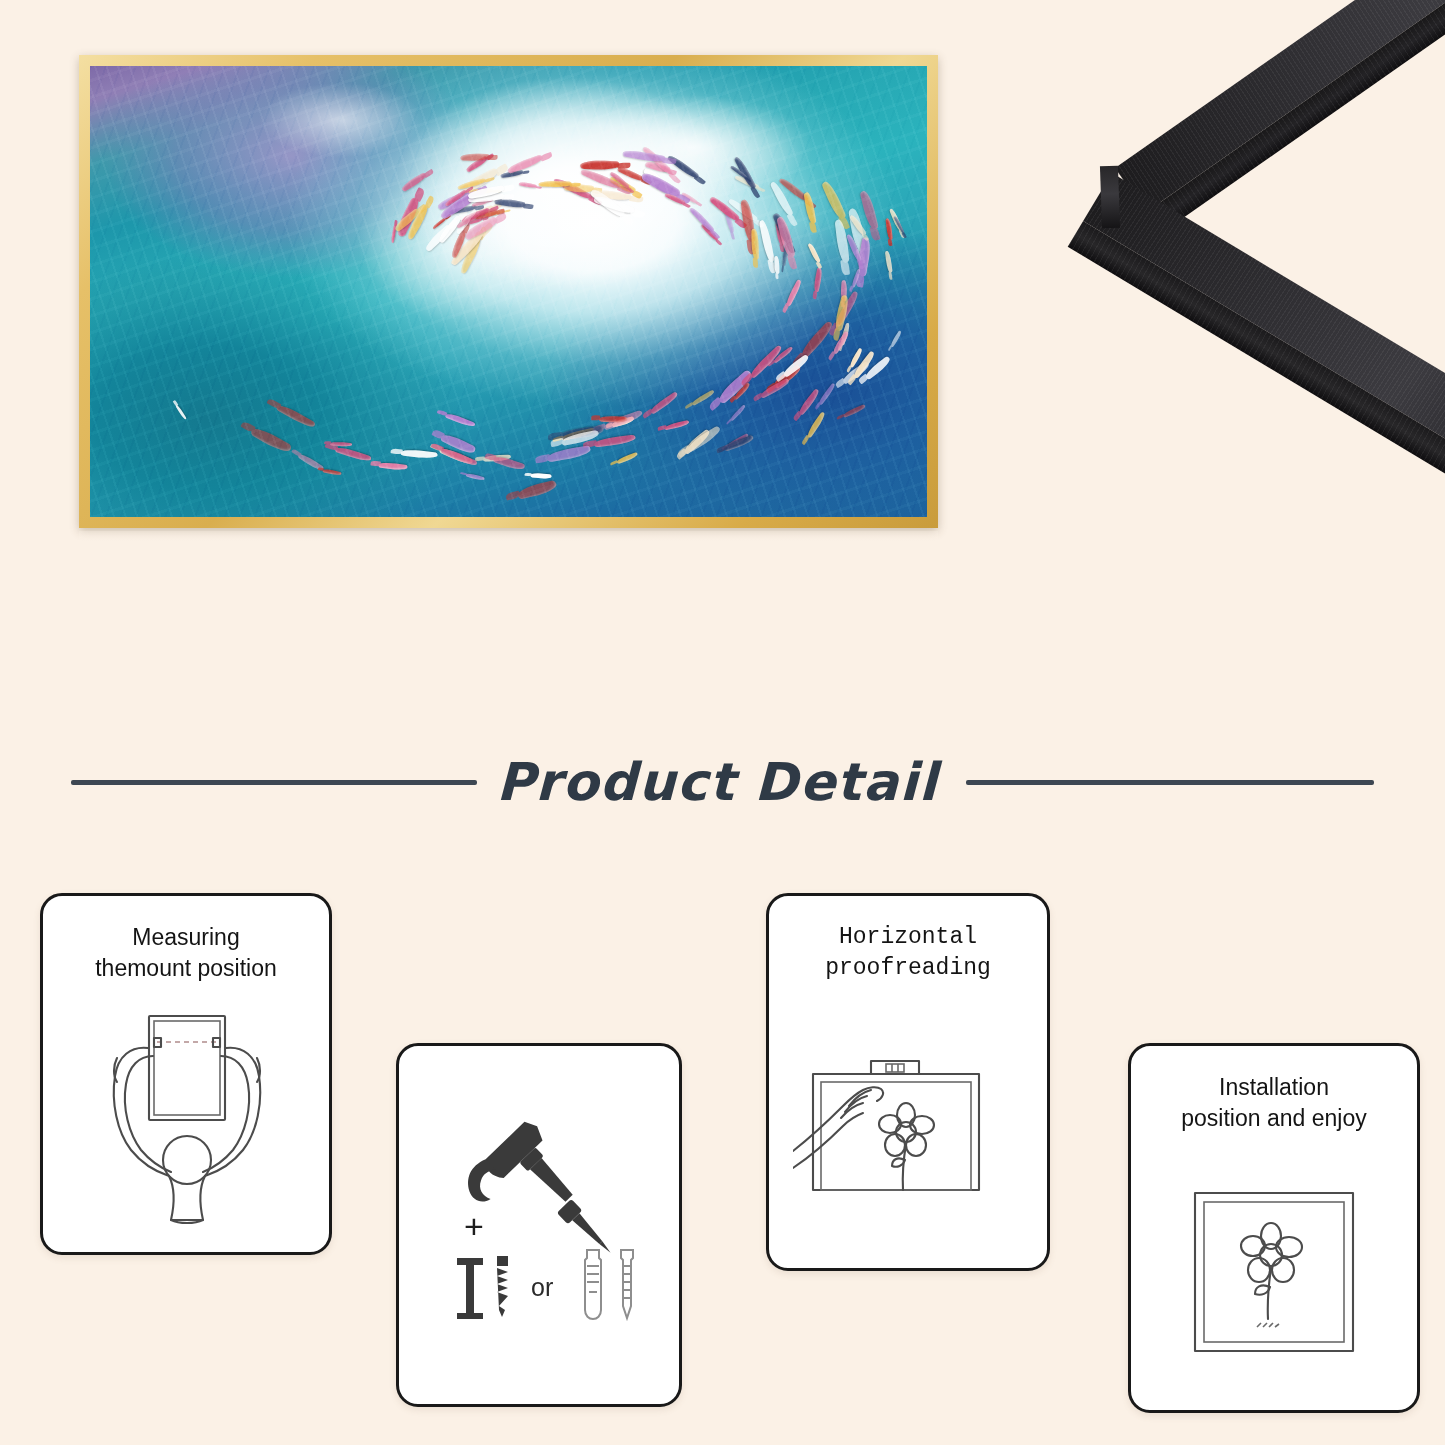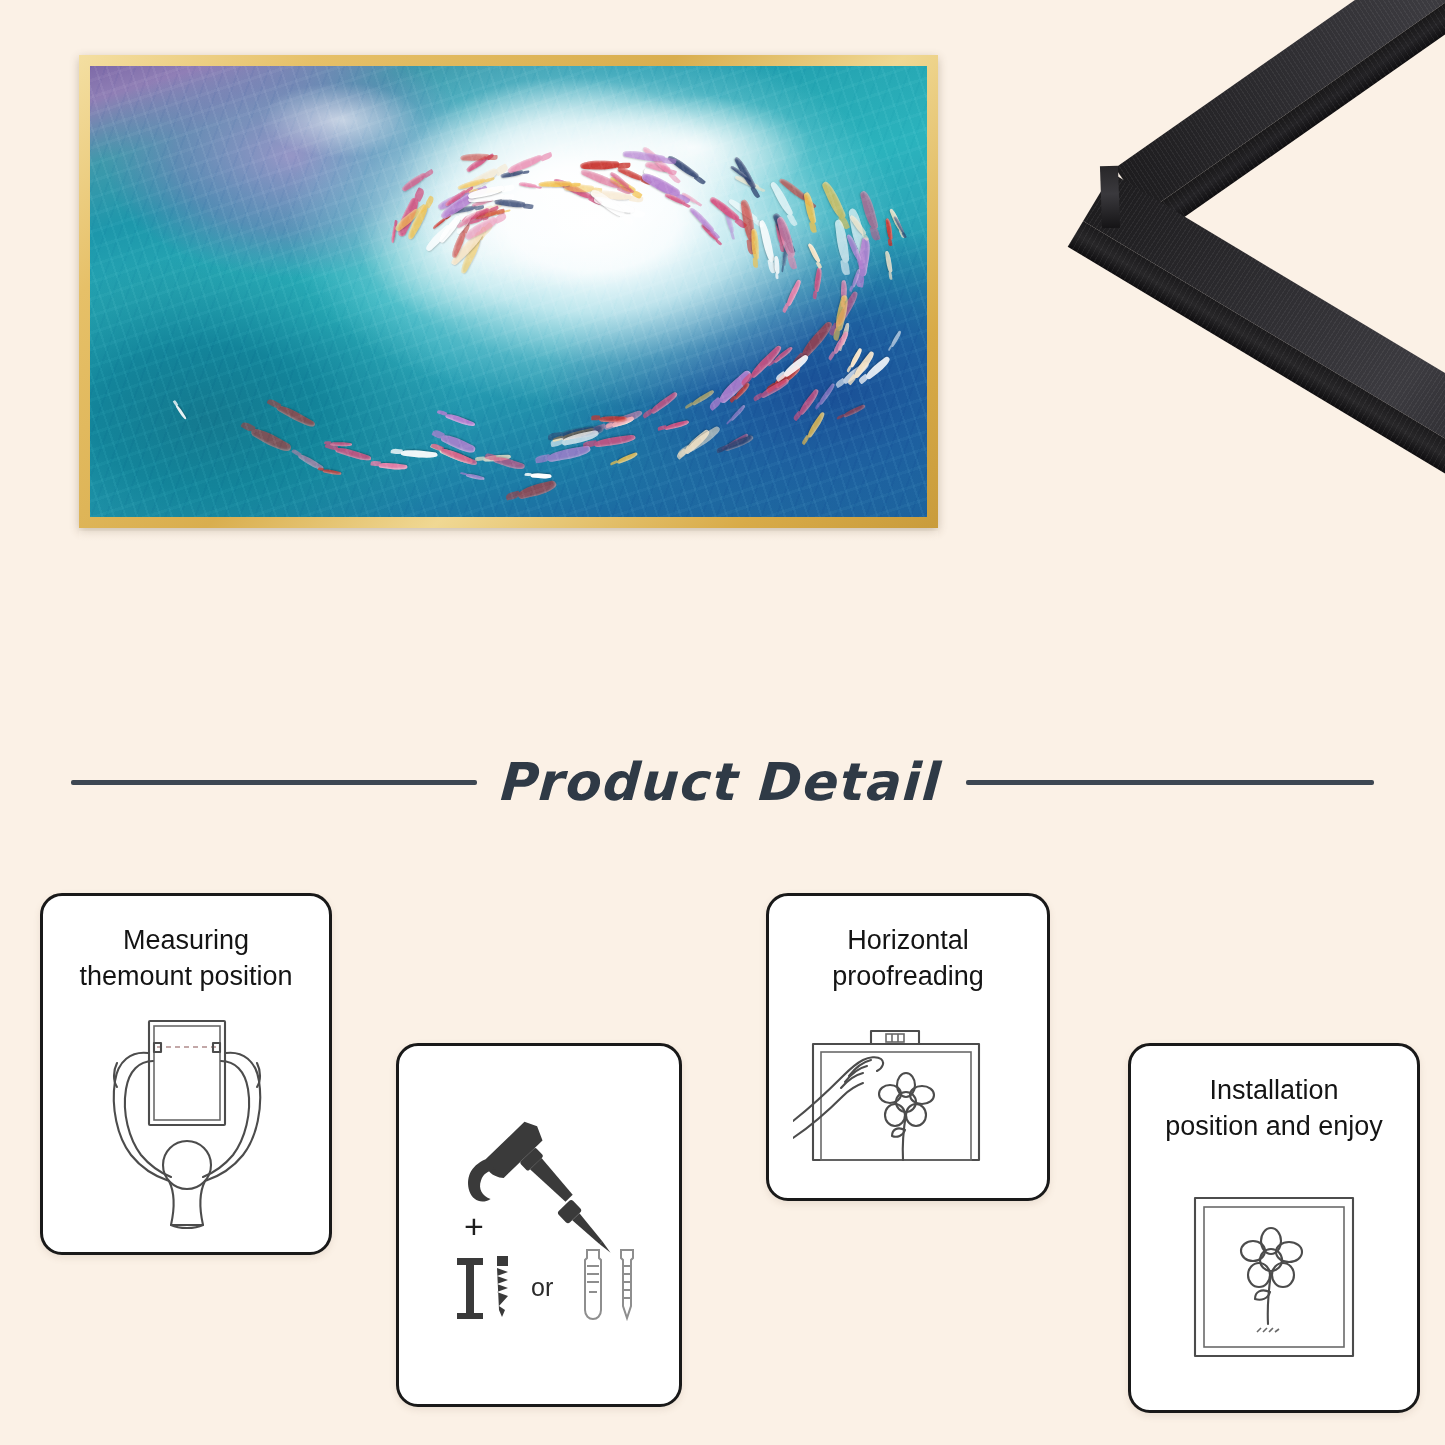--- a/index.html
+++ b/index.html
@@ -243,38 +243,38 @@
     position: absolute;
     background: #ffffff;
     border: 3px solid #191919;
     border-radius: 22px;
     box-shadow: 0 3px 7px rgba(120,100,80,0.13);
     display: flex;
     flex-direction: column;
     align-items: center;
   }
   .card-title {
-    font-size: 27px;
+    font-size: 23px;
     line-height: 1.34;
     color: #141414;
     text-align: center;
     padding: 26px 16px 0;
     white-space: pre-line;
   }
   .card-art {
     flex: 1;
     width: 100%;
     display: flex;
     align-items: center;
     justify-content: center;
   }
 
   #card-1 { left: 40px;   top: 893px;  width: 292px; height: 362px; }
   #card-2 { left: 396px;  top: 1043px; width: 286px; height: 364px; }
-  #card-3 { left: 766px;  top: 893px;  width: 284px; height: 308px; }
+  #card-3 { left: 766px;  top: 893px;  width: 284px; height: 378px; font-family: Liberation Mono, monospace; }
   #card-4 { left: 1128px; top: 1043px; width: 292px; height: 370px; }
 
   .ln { fill: none; stroke: #4c4c4c; stroke-width: 2.1; stroke-linejoin: round; stroke-linecap: round; }
   .ln-thin { fill: none; stroke: #6a6a6a; stroke-width: 1.6; }
   .ln-dash { fill: none; stroke: #b08c8c; stroke-width: 1.6; stroke-dasharray: 5 4; }
   .solid-dark { fill: #3a3a3a; }
   .gray-out { fill: none; stroke: #8e8e8e; stroke-width: 2; }
   .or-text { font-size: 25px; fill: #2a2a2a; font-family: "Liberation Sans", sans-serif; }
 </style>
 </head>

